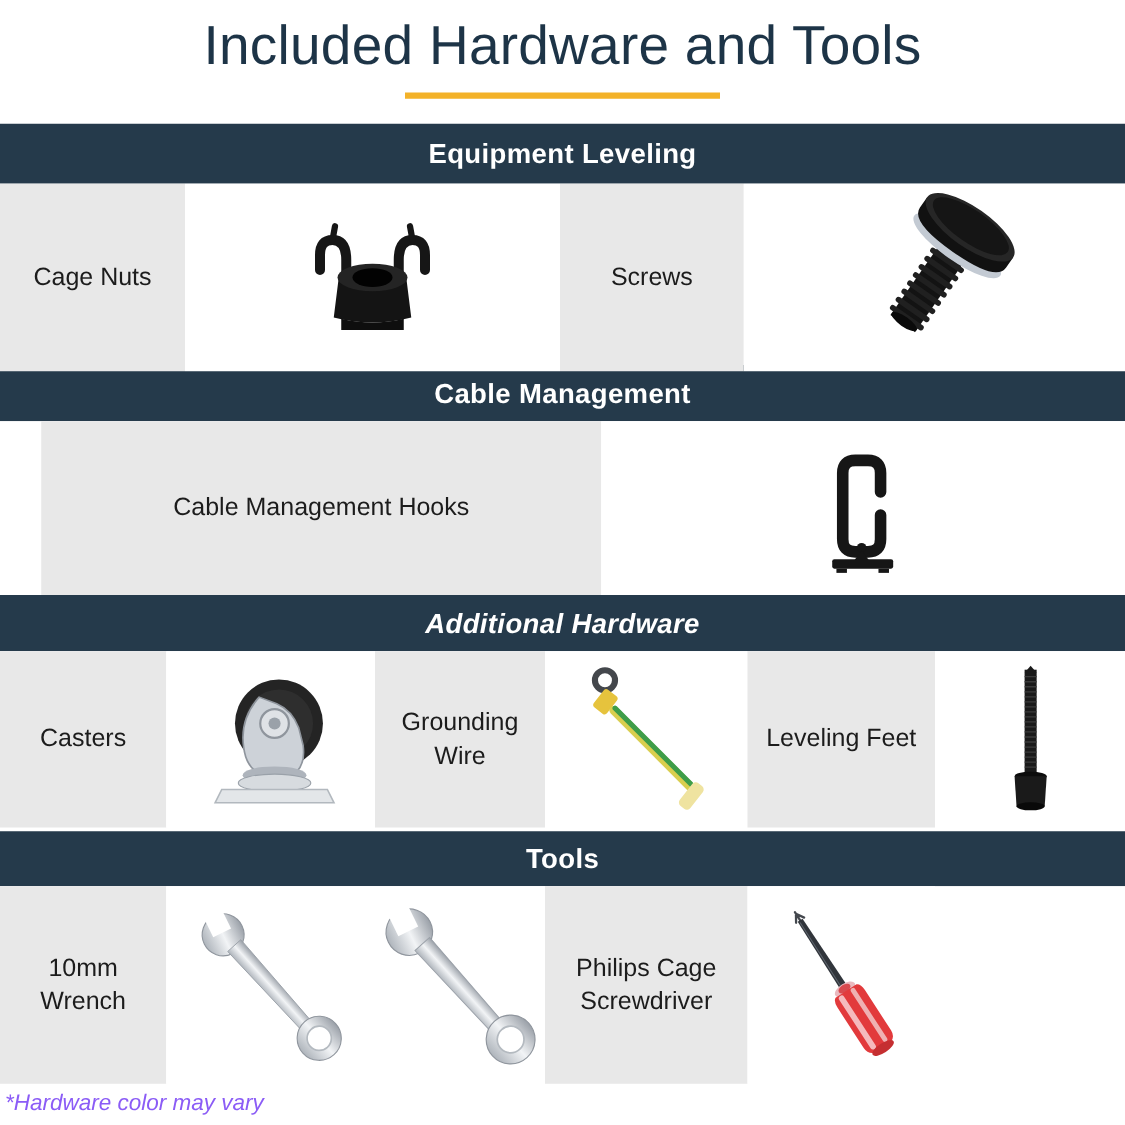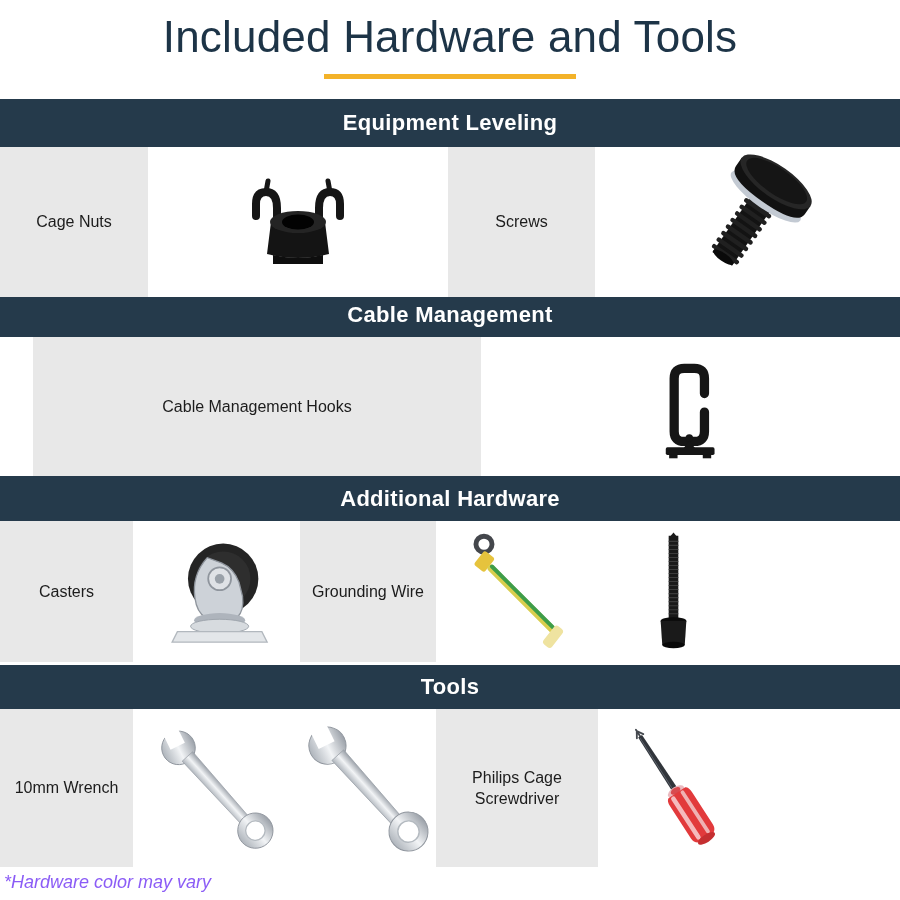--- a/index.html
+++ b/index.html
@@ -7,31 +7,31 @@
   body { width:900px; height:900px; font-family:"Liberation Sans", sans-serif; overflow:hidden; }
   .page { width:900px; height:900px; padding-top:12px; background:#fff; }
 
   .title { text-align:center; font-size:44px; font-weight:400; color:#1d3447; letter-spacing:0.2px; }
   .accent { width:252px; height:5px; margin:12px auto 0; background:#f3b229; }
 
   .bar { background:#253a4b; color:#ffffff; font-weight:bold; font-size:22px;
          display:flex; align-items:center; justify-content:center; letter-spacing:0.3px; }
   .bar-1 { height:48px; margin-top:20px; }
   .bar-2 { height:45px; }
-  .bar-3 { height:45px; }
+  .bar-3 { height:45px;font-style:italic; }
   .bar-4 { height:44px; }
 
   .row { display:grid; background:#fff; }
   .row-em { grid-template-columns:148px 300px 147px 1fr; height:145px; }
   .row-cm { grid-template-columns:448px 1fr; height:139px;padding-left:33px; }
   .row-ah { grid-template-columns:133px 167px 136px 162px 150px 1fr; height:141px; margin-bottom:3px; }
   .row-tl { grid-template-columns:133px 167px 136px 162px 150px 1fr; height:153px; }
 
   .cell { display:flex; align-items:center; justify-content:center; }
-  .label-cell { background:#e8e8e8; font-size:16px; color:#1c1c1c; text-align:center;
+  .label-cell { background:#e8e8e8; font-size:20px; color:#1c1c1c; text-align:center;
                 line-height:1.32; padding:0 8px; }
   .image-cell { background:#ffffff; }
   .image-cell svg { overflow:visible; }
 
   .footnote { font-style:italic; font-size:18px; color:#8b5cf6; margin:10px 0 0 4px; }
 </style>
 </head>
 <body>
 
 <div class="page">
@@ -110,20 +110,21 @@
     <div class="cell label-cell">Grounding Wire</div>
     <div class="cell image-cell">
       <svg viewBox="0 0 130 140" width="116" height="125" aria-hidden="true">
         <circle cx="28" cy="17" r="9" fill="none" stroke="#44474c" stroke-width="5.5"></circle>
         <rect x="21" y="26" width="15" height="20" rx="3" fill="#e6c33d" transform="rotate(38 28 36)"></rect>
         <line x1="36" y1="44" x2="104" y2="112" stroke="#d9ce4e" stroke-width="8" stroke-linecap="round"></line>
         <line x1="37" y1="42" x2="105" y2="110" stroke="#3e9d49" stroke-width="4.5" stroke-linecap="round"></line>
         <rect x="100" y="108" width="12" height="26" rx="4" fill="#efe3a0" transform="rotate(38 106 120)"></rect>
       </svg>
     </div>
+    <div class="cell label-cell">Leveling Feet</div>
     <div class="cell image-cell">
       <svg viewBox="0 0 56 150" width="45" height="140" aria-hidden="true">
         <path d="M22,8 L28,1 L34,8 Z" fill="#1a1a1a"></path>
         <rect x="22" y="5" width="12" height="106" fill="#1a1a1a"></rect>
         <path d="M22,12h12M22,17h12M22,22h12M22,27h12M22,32h12M22,37h12M22,42h12M22,47h12M22,52h12M22,57h12M22,62h12M22,67h12M22,72h12M22,77h12M22,82h12M22,87h12M22,92h12M22,97h12M22,102h12" stroke="#3c3c3c" stroke-width="1.3"></path>
         <ellipse cx="28" cy="111" rx="16" ry="4.5" fill="#0c0c0c"></ellipse>
         <path d="M12,111 L44,111 L42,141 Q28,147 14,141 Z" fill="#1a1a1a"></path>
         <ellipse cx="28" cy="141" rx="14" ry="4" fill="#090909"></ellipse>
       </svg>
     </div>

